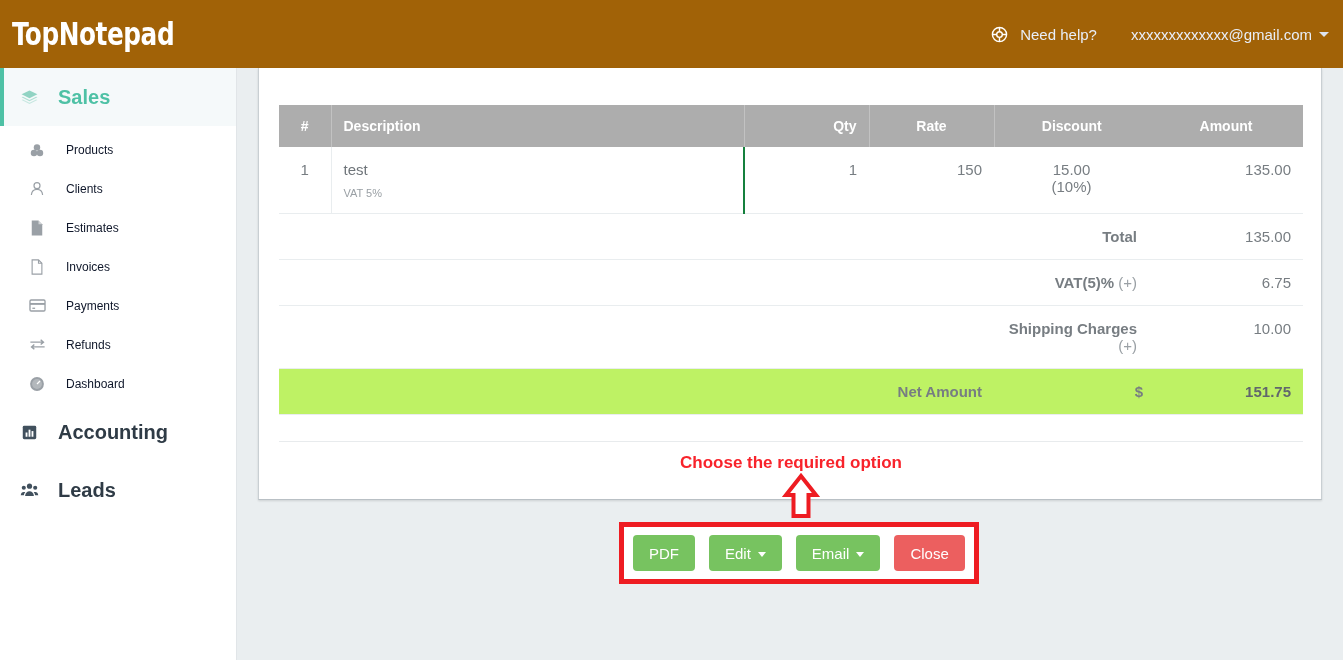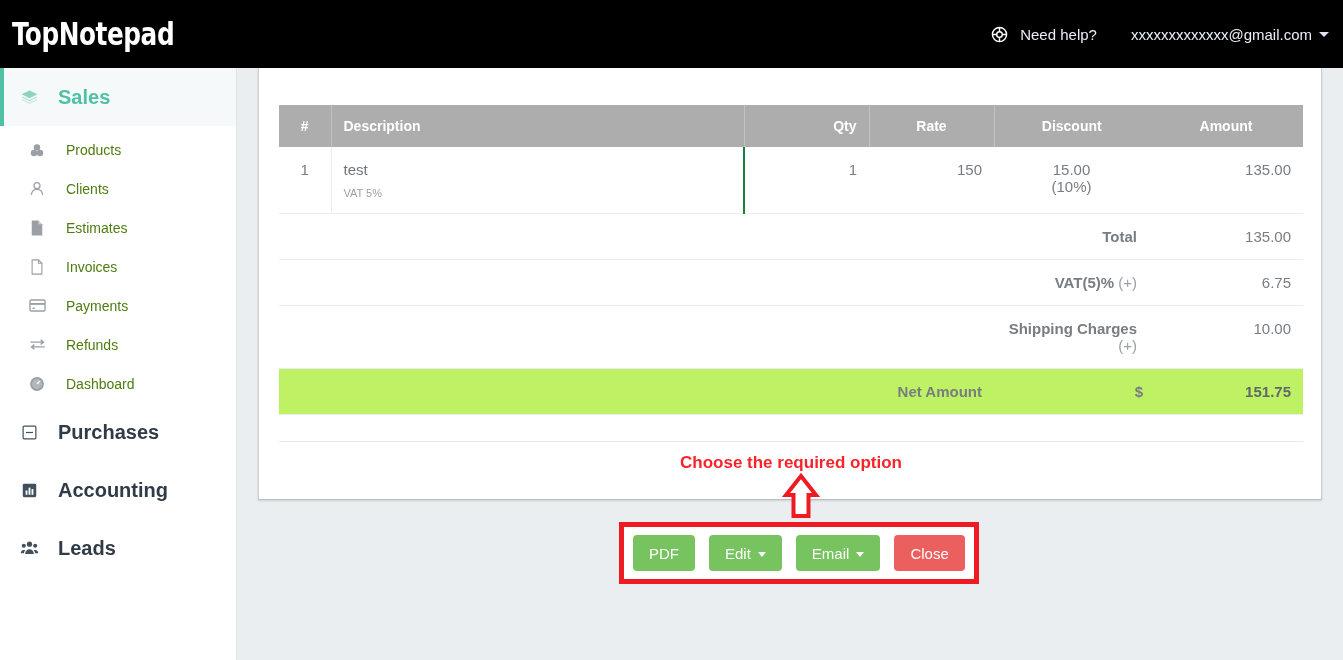--- a/index.html
+++ b/index.html
@@ -8,21 +8,21 @@
     font-family: "Liberation Sans", sans-serif;
     background: #ffffff;
     overflow: hidden;
   }
   .app { position: relative; width: 1343px; height: 660px; }
 
   
   .navbar {
     position: absolute; top: 0; left: 0;
     width: 1343px; height: 68px;
-    background: #000000;
+    background: #a16207;
     display: flex; align-items: center;
   }
   .brand {
     margin-left: 12px;
     color: #ffffff;
     font-size: 32px;
     font-weight: bold;
     letter-spacing: -0.5px;
     font-family: "DejaVu Sans Condensed", "Liberation Sans Narrow", "Liberation Sans", sans-serif;
     transform: scaleX(0.86);
@@ -50,22 +50,22 @@
   .sidebar {
     position: absolute; top: 68px; left: 0;
     width: 237px; height: 592px;
     background: #ffffff;
     border-right: 1px solid #e1e5e8;
   }
   .side-item {
     display: flex; align-items: center;
     height: 39px;
     padding-left: 24px;
-    color: #4d7c0f;
-    font-size: 14px;
+    color: #0f172a;
+    font-size: 12px;
     white-space: nowrap;
   }
   .side-item .ico {
     width: 26px; display: inline-flex; justify-content: center;
     align-items: center; margin-right: 16px;
     color: #9aa0a6;
   }
   .side-item.group {
     height: 58px;
     padding-left: 16px;
@@ -312,29 +312,20 @@
             <circle cx="12" cy="12" r="9.2"></circle>
             <circle cx="12" cy="12" r="6.6" fill="#ffffff" opacity="0.25"></circle>
             <path d="M12 12 L16 8" stroke="#ffffff" stroke-width="1.6"></path>
           </svg>
         </span>
         <span>Dashboard</span>
       </div>
 
     </div>
 
-    <div class="side-item group">
-      <span class="ico">
-        <svg viewBox="0 0 24 24" width="17" height="17" fill="none" stroke="currentColor" stroke-width="1.7">
-          <rect x="3" y="3" width="18" height="18" rx="1.5"></rect>
-          <path d="M7 12 H17"></path>
-        </svg>
-      </span>
-      <span>Purchases</span>
-    </div>
 
     <div class="side-item group">
       <span class="ico">
         <svg viewBox="0 0 24 24" width="17" height="17" fill="currentColor">
           <rect x="2.5" y="2.5" width="19" height="19" rx="2"></rect>
           <rect x="6.5" y="12" width="2.6" height="6" fill="#ffffff"></rect>
           <rect x="10.7" y="8" width="2.6" height="10" fill="#ffffff"></rect>
           <rect x="14.9" y="10" width="2.6" height="8" fill="#ffffff"></rect>
         </svg>
       </span>

